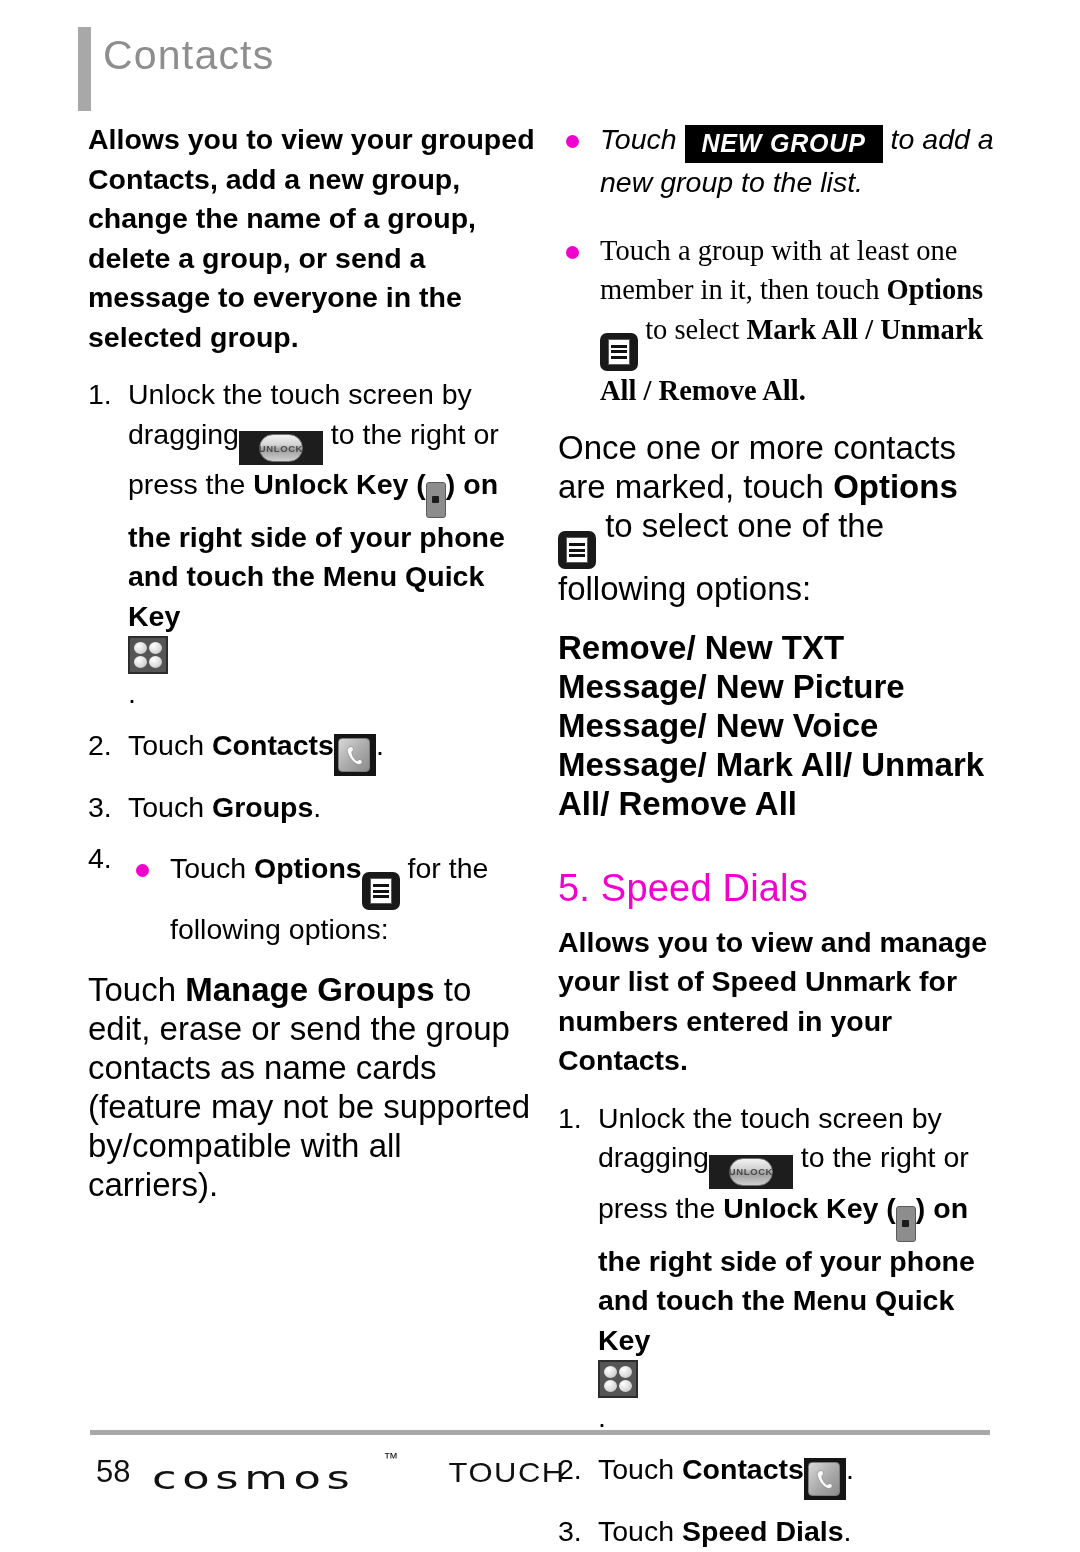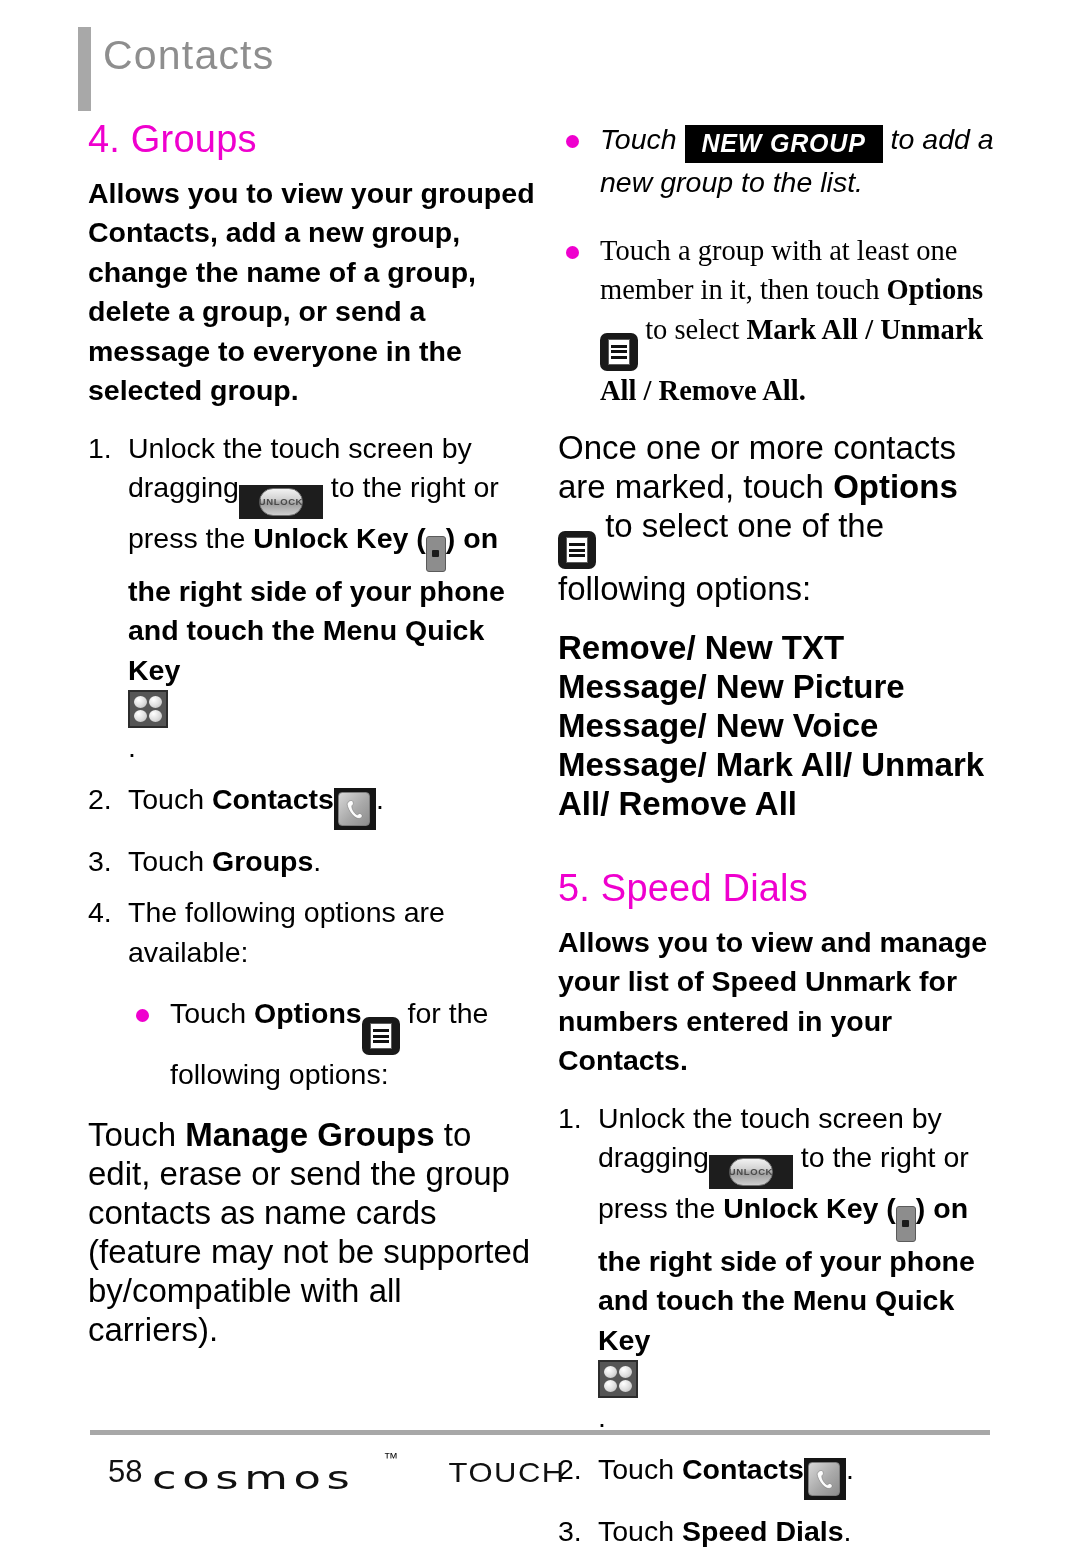--- a/index.html
+++ b/index.html
@@ -250,21 +250,21 @@
     height: 130px;
   }
   #footer-rule {
     position: absolute;
     left: 90px; top: 8px;
     width: 900px; height: 5px;
     background: #a8a8a8;
   }
   #footer-page-number {
     position: absolute;
-    left: 108px; top: 32px;
+    left: 96px; top: 32px;
     font-size: 31px;
     color: #111111;
   }
   #footer-brand {
     position: absolute;
     left: 152px; top: 28px;
     display: flex;
     align-items: center;
     gap: 44px;
   }
@@ -297,21 +297,20 @@
 
 <div id="page-header">
   <div id="header-accent-bar"></div>
   <div id="header-title">Contacts</div>
 </div>
 
 <div id="columns">
 
   <div class="column" id="col-left">
 
-    <h2 class="section-heading">4. Groups</h2>
 
     <p class="para">Allows you to view your grouped Contacts, add a new group, change the name of a group, delete a group, or send a message to everyone in the selected group.</p>
 
     <div class="step">
       <span class="num">1.</span><span>Unlock the touch screen by dragging</span><span class="ic ic-unlock"><span class="pill">
             <span>UNLOCK</span>
           </span></span> <span>to the right or press the</span>
       <span class="b">Unlock Key</span>
       <span class="b">(</span><span class="ic ic-sidekey">
           <i class="d"></i>
@@ -333,21 +332,21 @@
             </svg>
           </span></span><span>.</span>
     </div>
 
     <div class="step">
       <span class="num">3.</span><span>Touch</span>
       <span class="b">Groups</span><span>.</span>
     </div>
 
     <div class="step" style="margin-bottom:22px;">
-      <span class="num">4.</span><span>The following options are available:</span>
+      <span class="num">4.</span>
     </div>
 
     <div class="bullet indent-1">
       <span class="dot"></span><span>Touch</span>
       <span class="b">Options</span><span class="ic ic-options"><span class="sheet">
             <i></i>
             <i></i>
             <i></i>
           </span></span> <span>for the following options:</span>
     </div>

